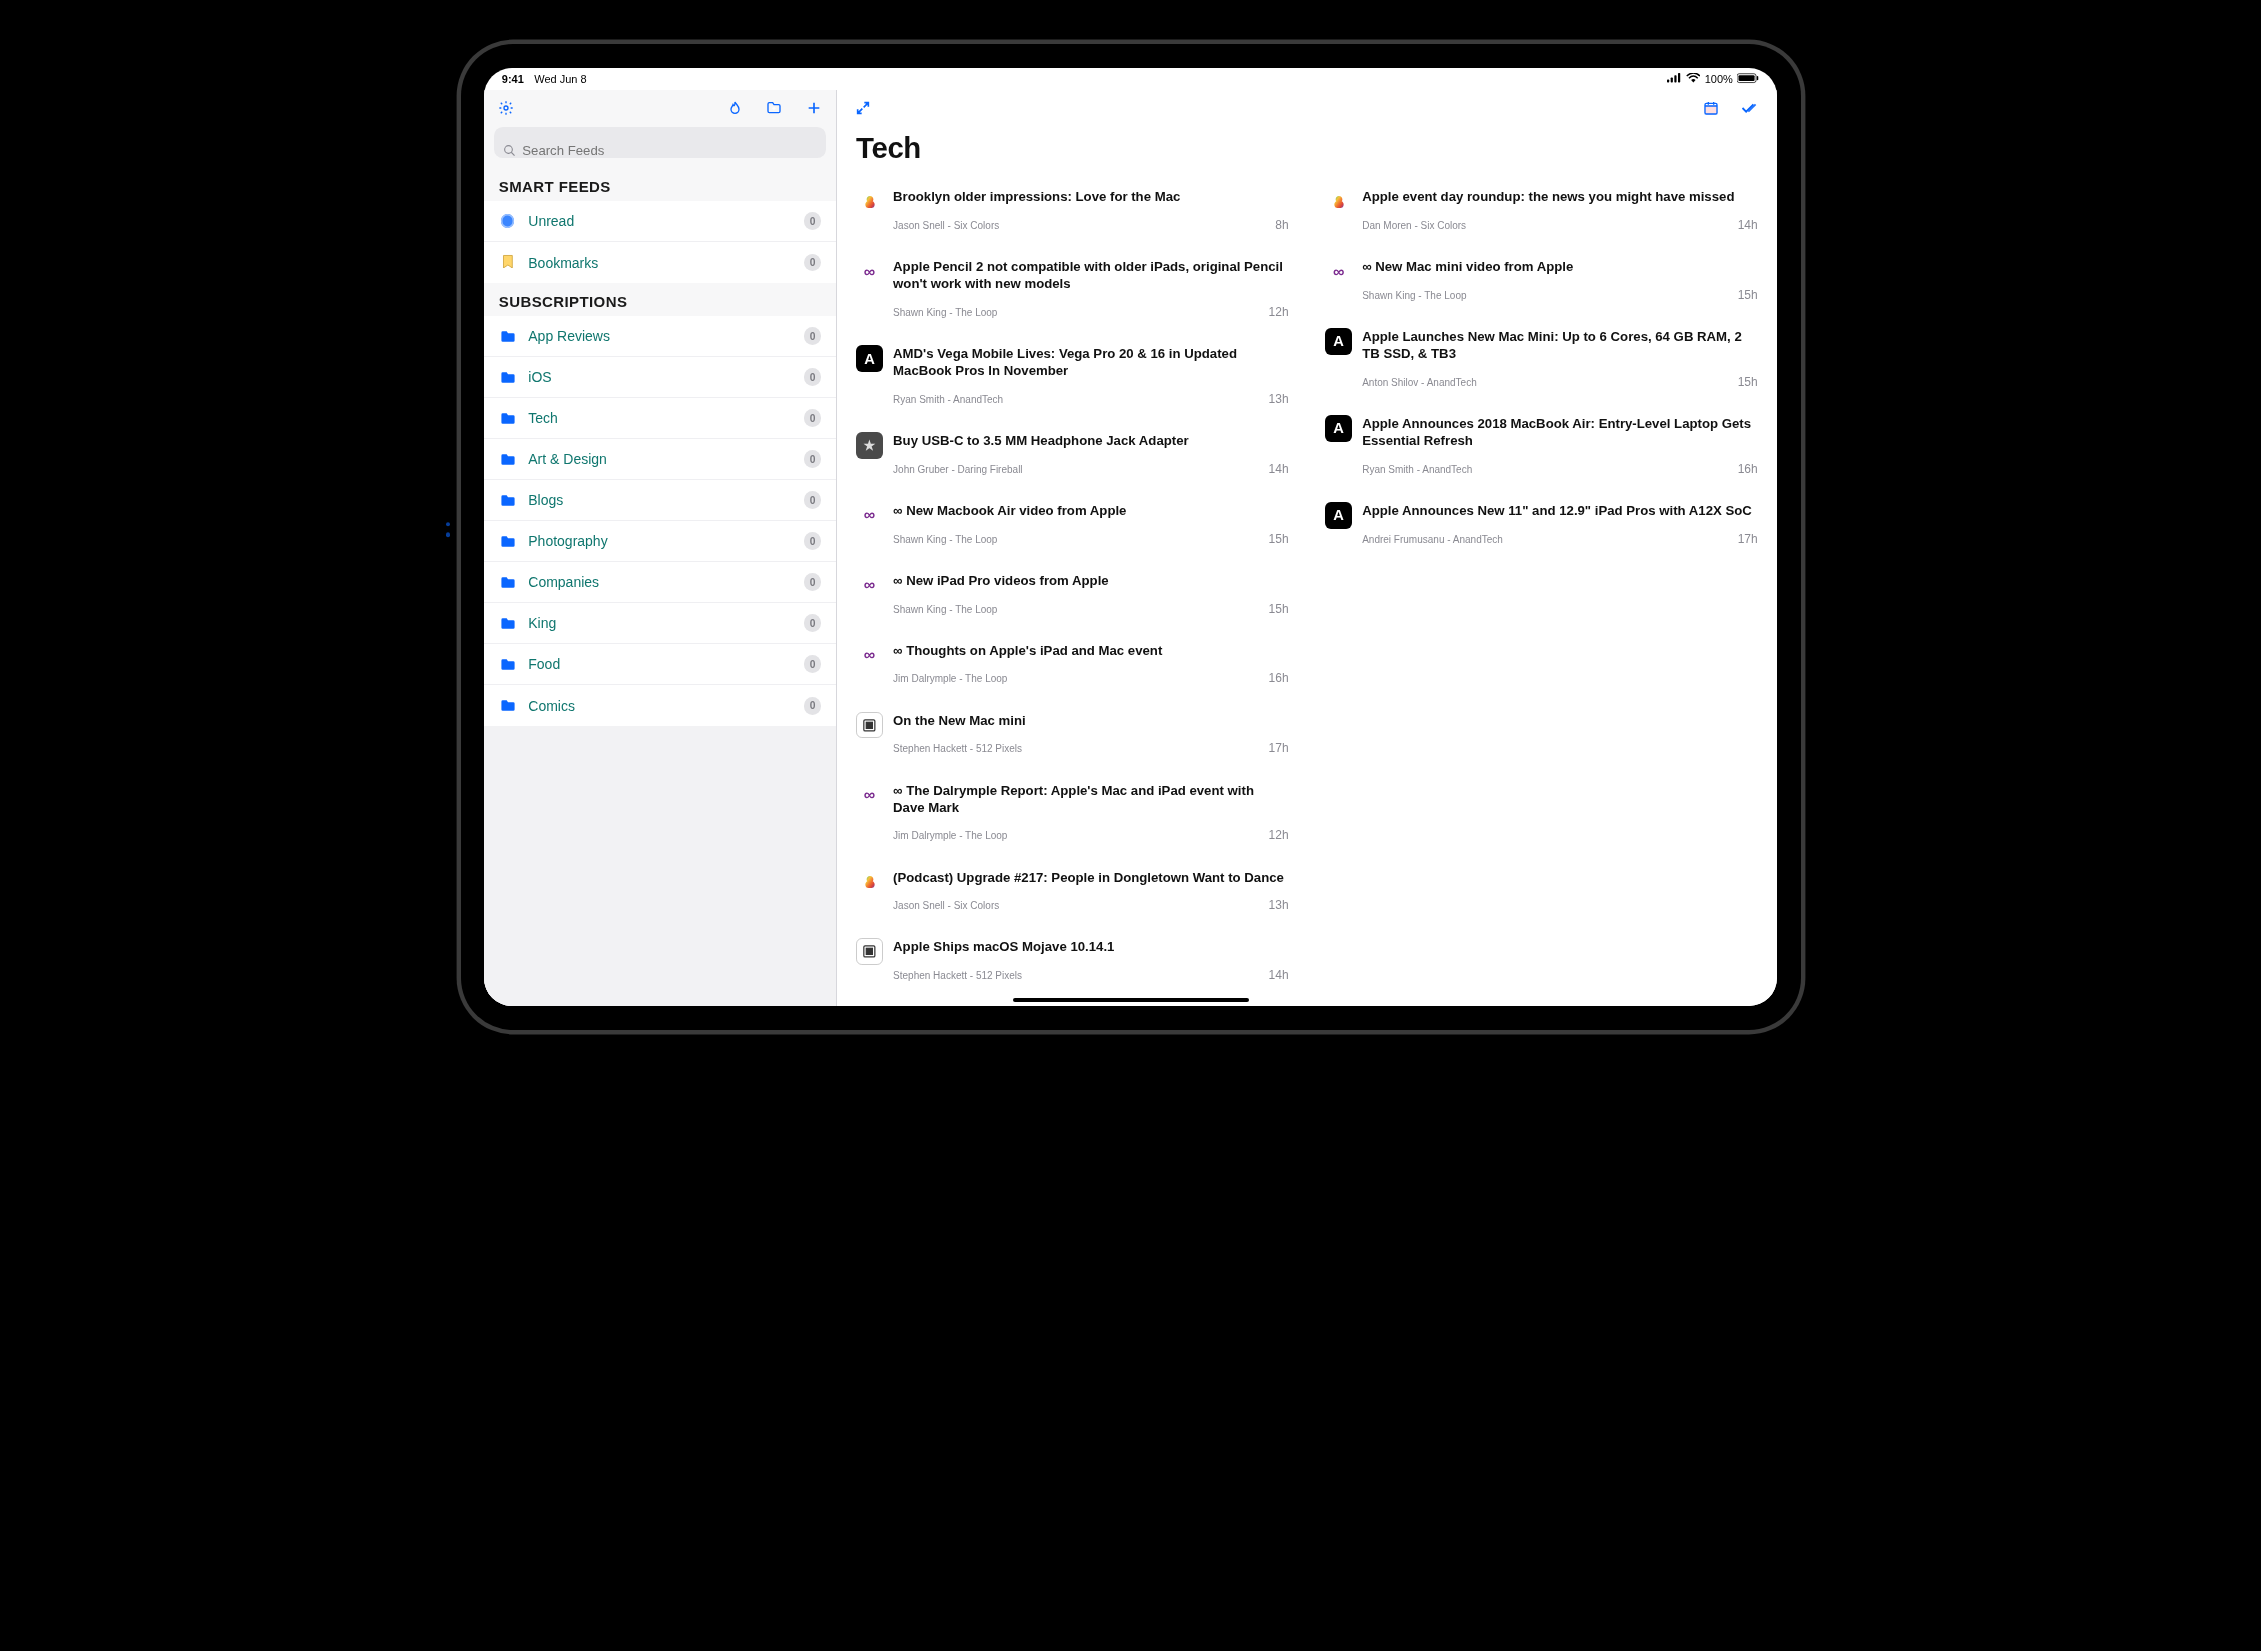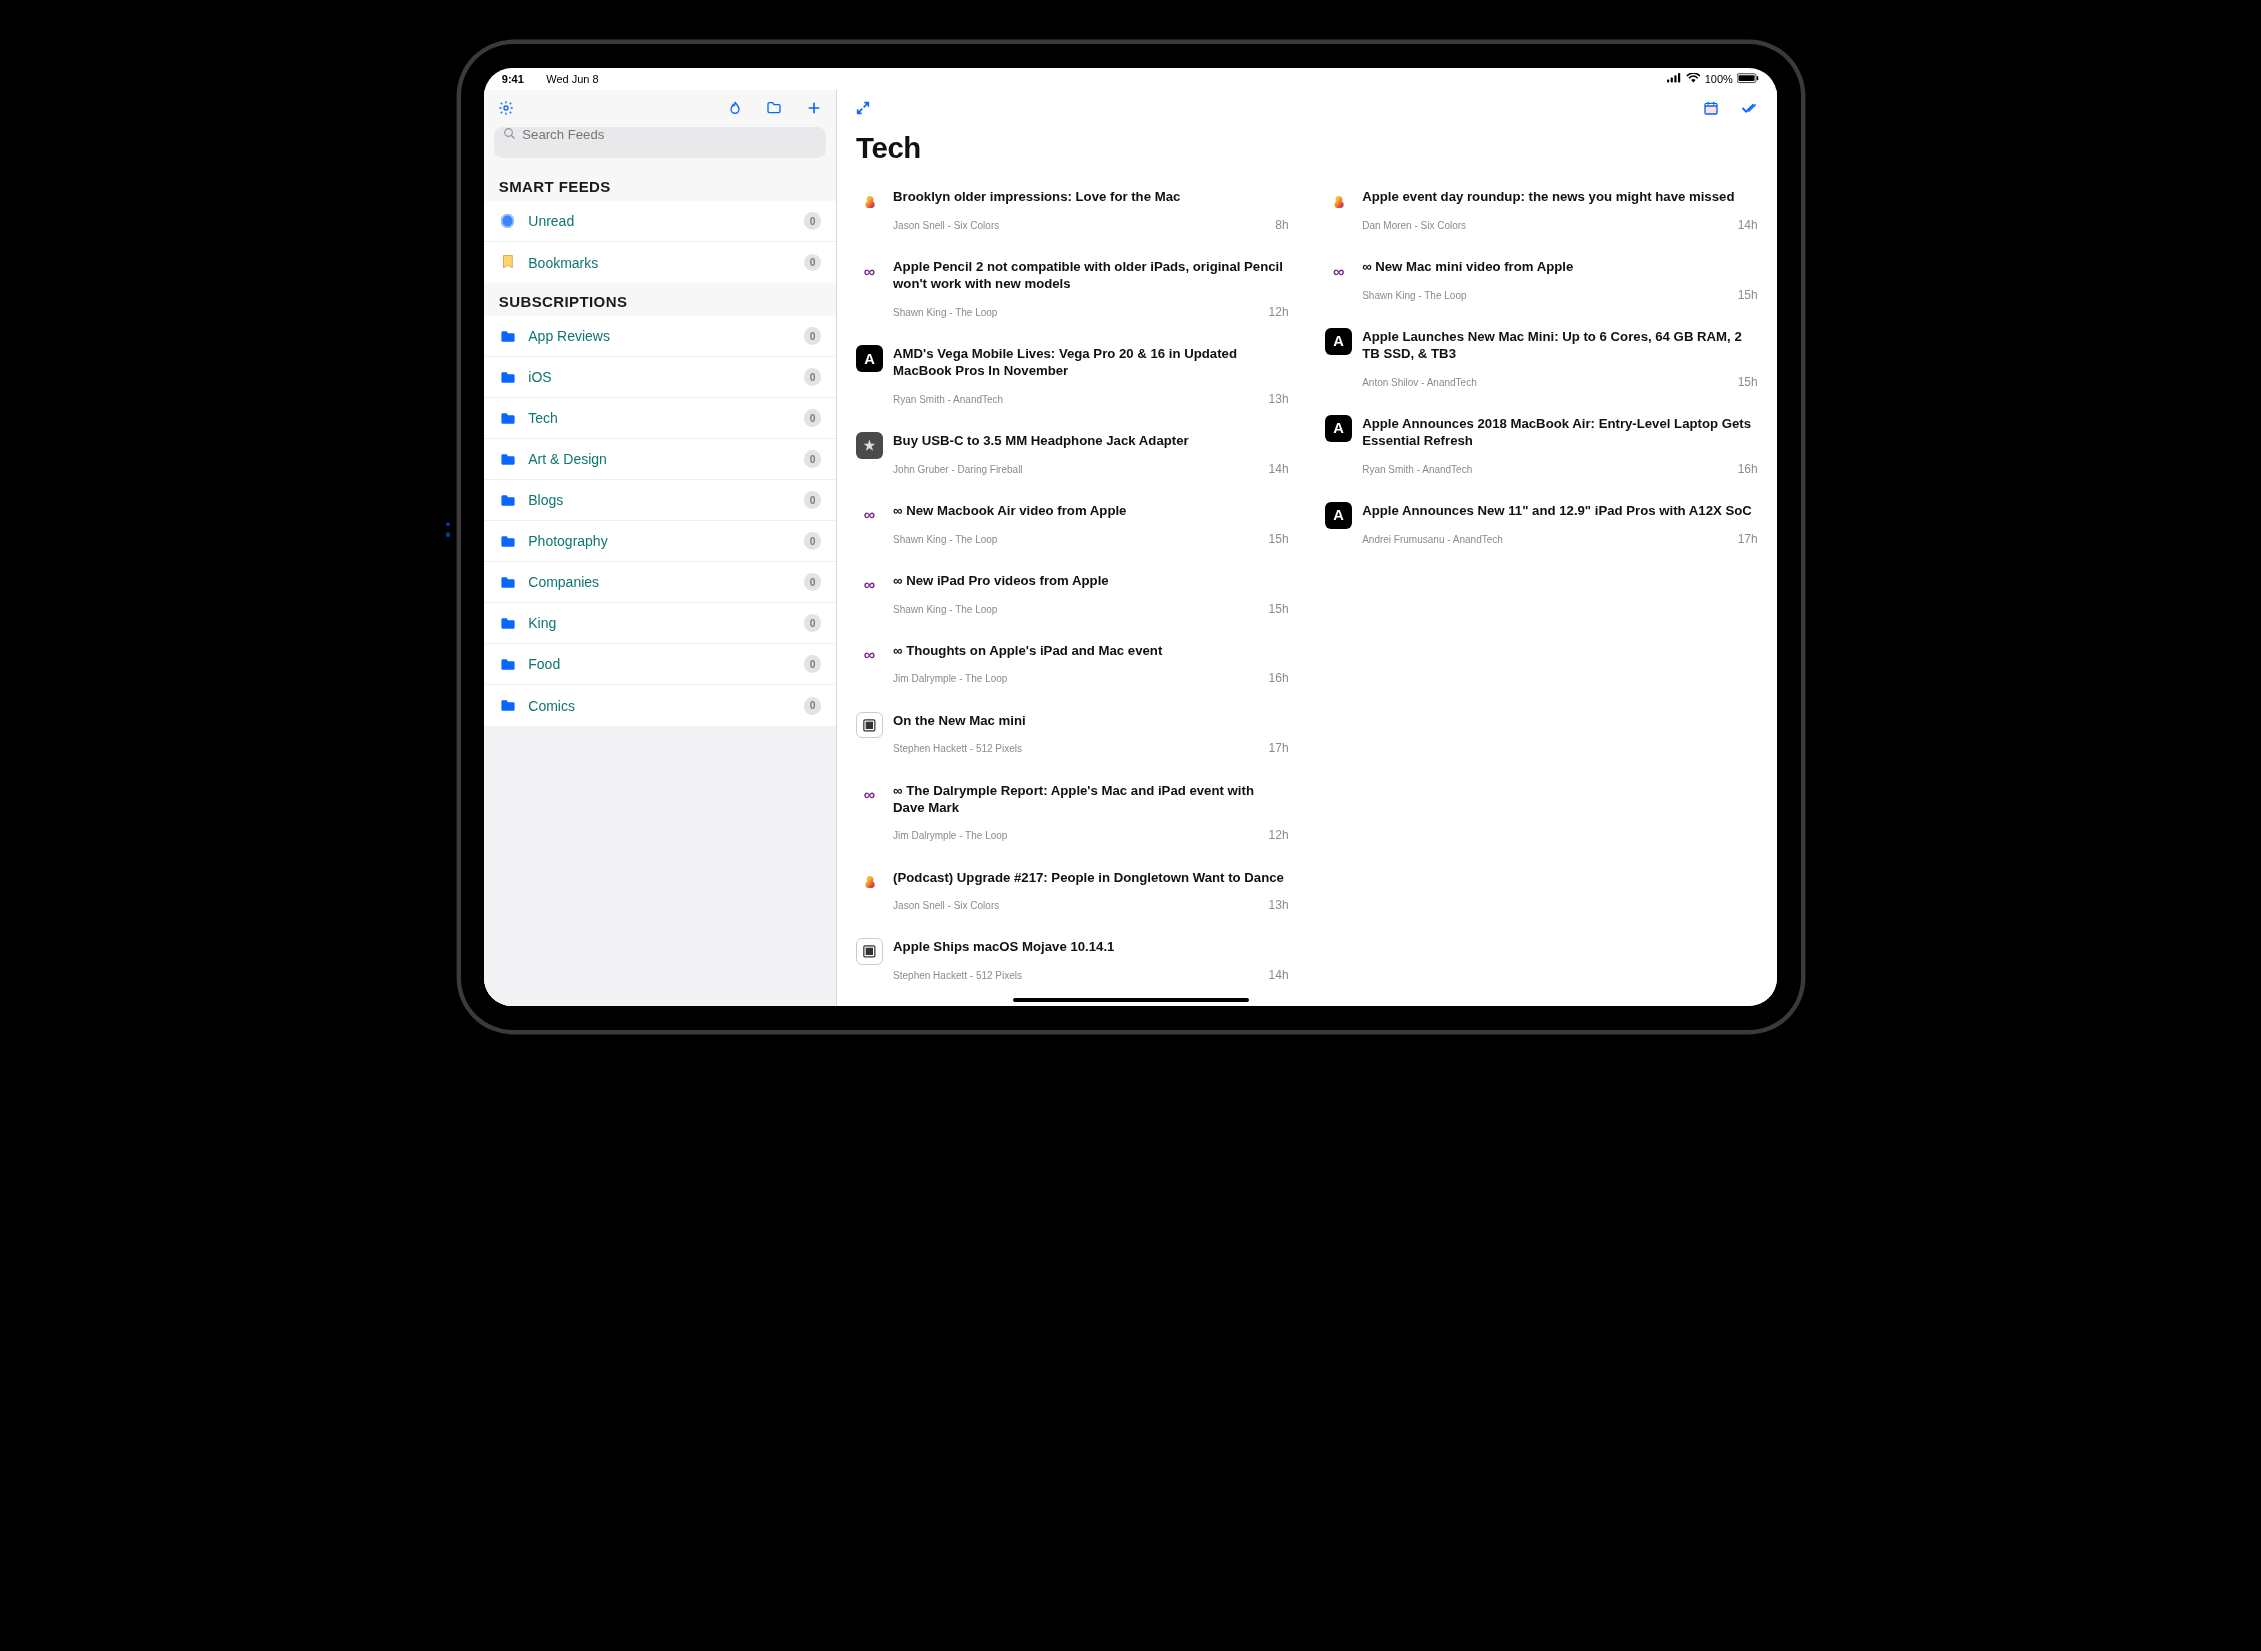--- a/index.html
+++ b/index.html
@@ -75,21 +75,21 @@
     letter-spacing: -0.4px;
     padding: 4.4px 14.7px 8.8px;
     color:#111;
   }
   .search {
     margin: 0 10.3px 10.3px;
     background: #e9e9ec;
     border-radius: 8.8px;
     height: 31px;
     display:flex;
-    align-items:flex-start;
+    align-items:flex-end;
     padding:0 8.8px;
     gap:5.9px;
     color:#888;
   }
   .search input {
     border:none; background:transparent; outline:none;
     font-size:13.2px; color:#555; flex:1;
   }
   .section-label {
     font-size: 15px;
@@ -208,21 +208,21 @@
 <div class="device">
   <div class="side-dots">
       <span></span>
       <span></span>
     </div>
   <div class="screen">
 
     <div class="statusbar">
       <div class="left">
         <span>9:41</span>
-        <span style="font-weight:500;margin-left:12px;">Wed Jun 8</span>
+        <span style="font-weight:500;">Wed Jun 8</span>
       </div>
       <div class="right">
         <span class="sig">
             <svg width="14.7" height="10.3" viewBox="0 0 20 14">
               <rect x="0" y="9" width="3" height="4" rx="1" fill="#000"></rect>
               <rect x="5" y="6" width="3" height="7" rx="1" fill="#000"></rect>
               <rect x="10" y="3" width="3" height="10" rx="1" fill="#000"></rect>
               <rect x="15" y="0" width="3" height="13" rx="1" fill="#000"></rect>
             </svg>
           </span>

